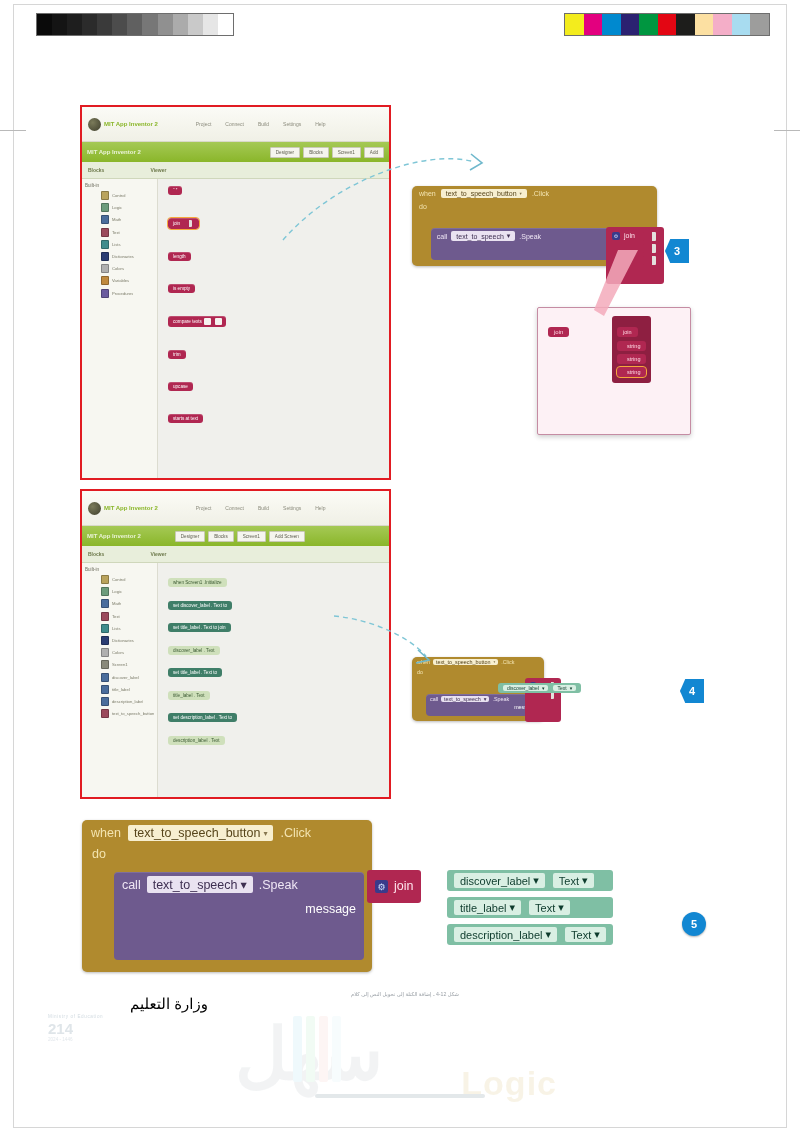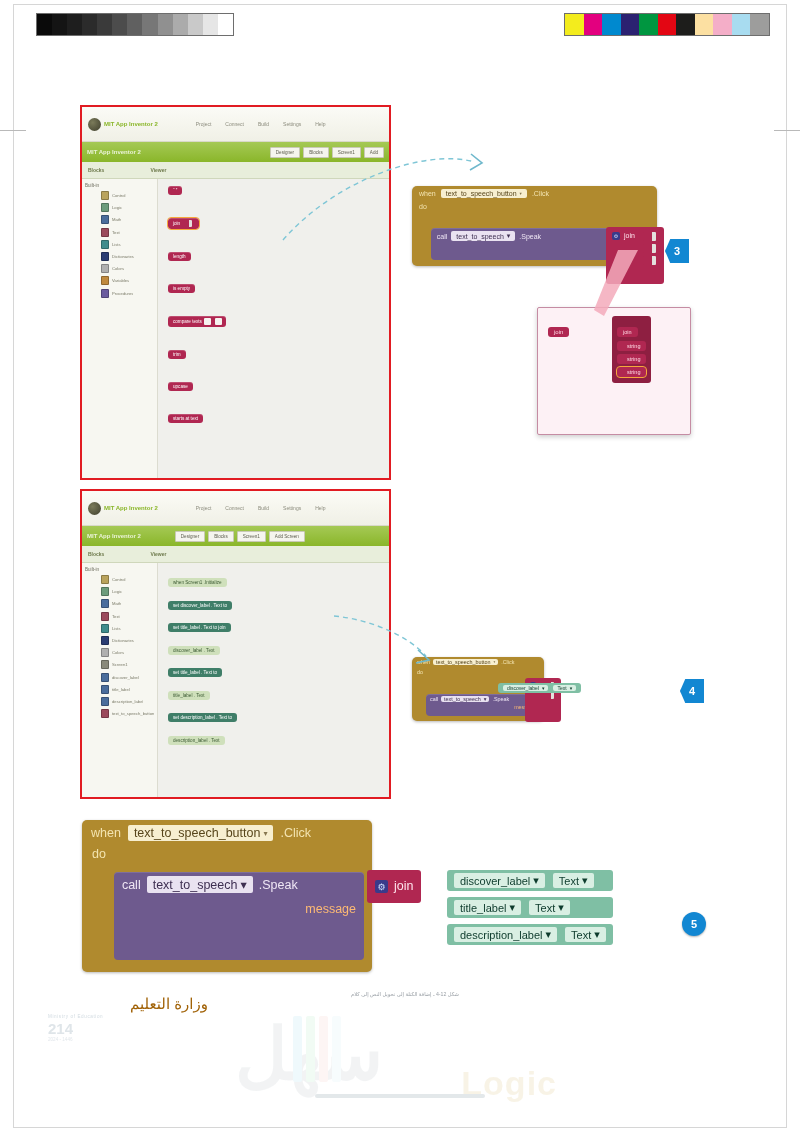--- a/index.html
+++ b/index.html
@@ -78,21 +78,21 @@
         display:inline-flex;align-items:center;gap:3px;}
   .chip .car{font-size:.65em;opacity:.7;}
   .wbk-body{display:flex;gap:4px;padding:0 5px 6px 7px;}
   .do-lbl{color:#f3e4b0;align-self:flex-start;padding-top:3px;}
   .purple{background:#6e5a8e;border-radius:4px;padding:3px 6px 8px;flex:1;
           box-shadow:inset 0 1px 0 rgba(255,255,255,.12);margin-top:28px;}
   .call-row{display:flex;align-items:center;gap:4px;color:#efe6f5;}
   .chip-p{background:#e9e2f1;color:#3e2f52;border-radius:2px;padding:1px 5px;
           display:inline-flex;align-items:center;gap:3px;}
   .msg-row{display:flex;justify-content:flex-end;align-items:center;
-           color:#fdba74;margin-top:4px;text-align:center;}
+           color:#ffffff;margin-top:4px;text-align:center;}
   .joinblk{background:#b02751;border-radius:3px;display:inline-flex;
            align-items:center;gap:4px;padding:3px 6px;color:#ffe3ec;
            align-self:flex-start;}
   .mutg{width:8px;height:8px;background:#3a3a8a;border-radius:2px;
         display:inline-flex;align-items:center;justify-content:center;
         color:#cfe0ff;font-size:5px;}
   .sockets-col{display:flex;flex-direction:column;gap:3px;}
   .gchip{background:#7fbfa4;border-radius:3px;display:inline-flex;
         align-items:center;gap:5px;padding:2px 5px;color:#0d3b2c;}
   .gchip .pill{background:#d9efe3;border-radius:2px;padding:0 4px;
@@ -117,21 +117,21 @@
   .mut-str{background:#b02751;border-radius:3px;color:#ffd9e4;
      padding:2px 6px 2px 10px;font-size:5.5px;display:block;margin-top:3px;}
   .mut-str.hl{outline:1.2px solid #f6a83b;}
 
   
   .conn{position:absolute;pointer-events:none;}
 
   
   .moe{position:absolute;left:48px;top:995px;width:160px;
      font-family:"Liberation Sans",sans-serif;}
-  .moe .ar{font-size:15px;color:#a16207;letter-spacing:1px;direction:rtl;}
+  .moe .ar{font-size:15px;color:#000000;letter-spacing:1px;direction:rtl;}
   .moe .en{font-size:4.6px;color:#d2dbe1;letter-spacing:.6px;margin-top:1px;}
   .moe .pg{font-size:15px;color:#dfe5e9;font-weight:bold;margin-top:1px;}
   .moe .pg small{font-size:4.6px;font-weight:normal;display:block;color:#e2e7eb;}
 
   .caption{position:absolute;left:280px;top:991px;width:250px;text-align:center;
      font-size:5.2px;color:#9aa0a6;direction:rtl;}
 
   .sahl{position:absolute;left:235px;top:1008px;width:330px;height:95px;
      opacity:.12;}
   .sahl .word{position:absolute;left:0;top:4px;font-size:72px;color:#9aa6ae;

